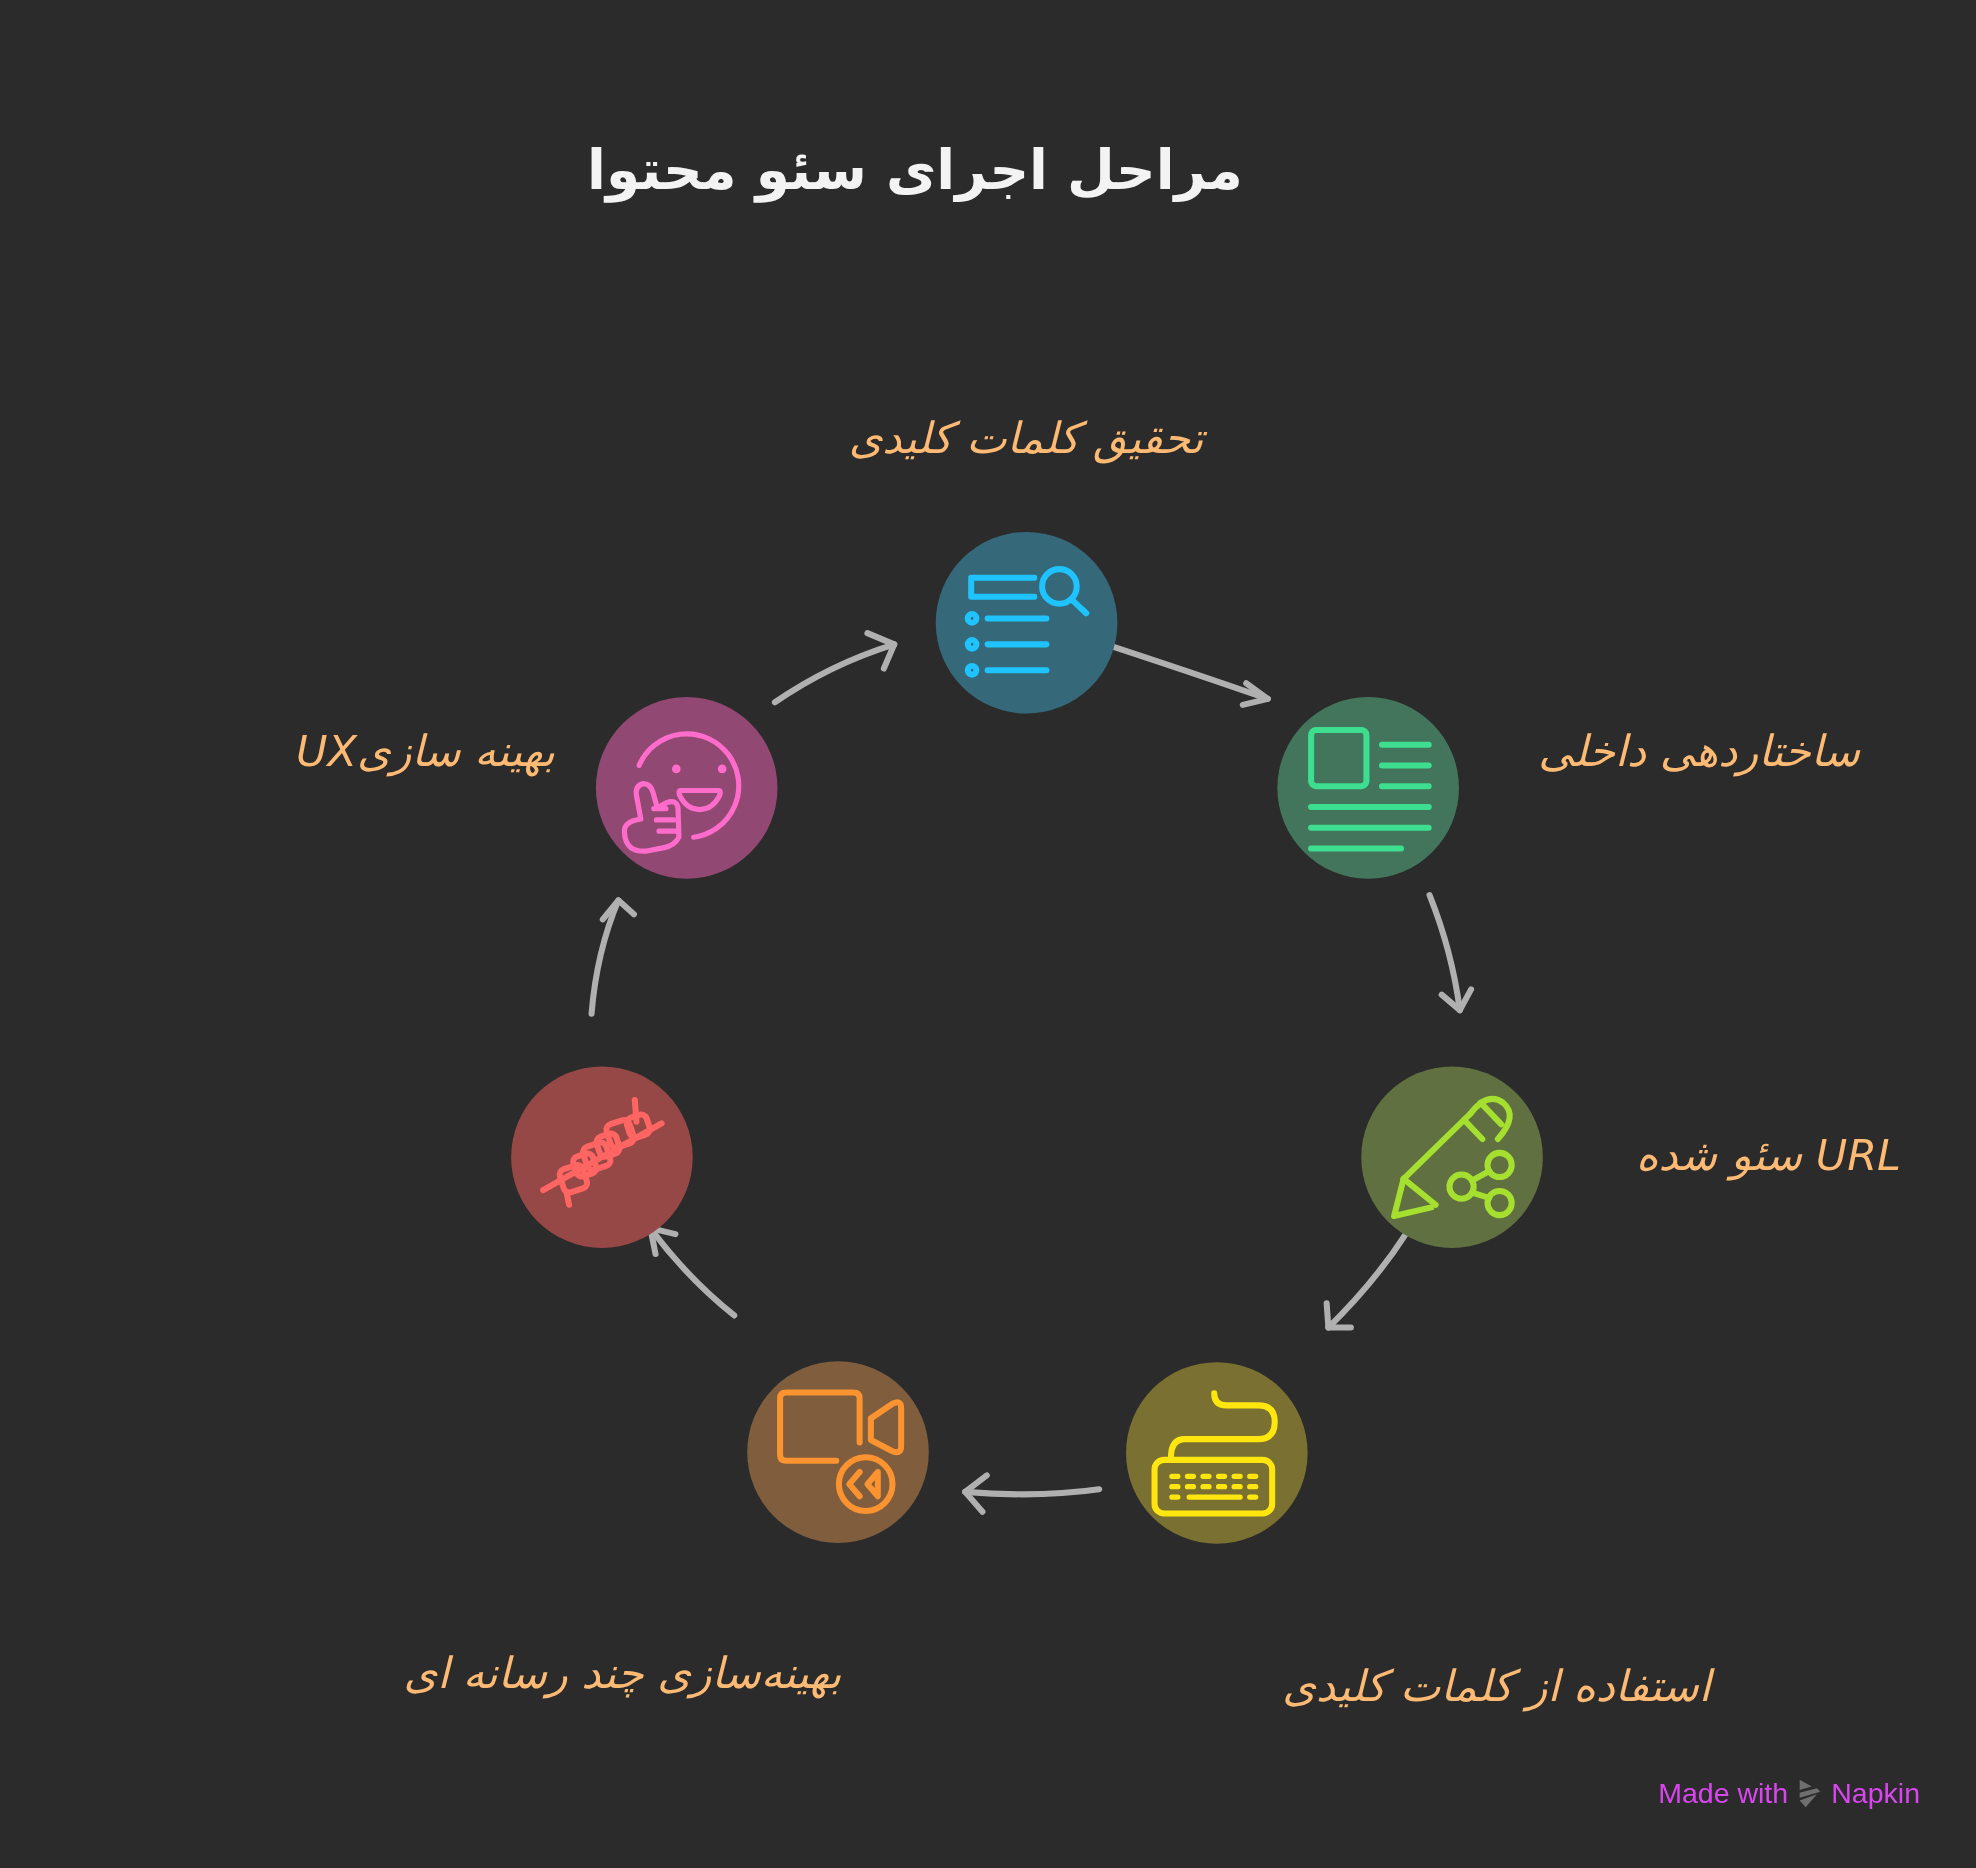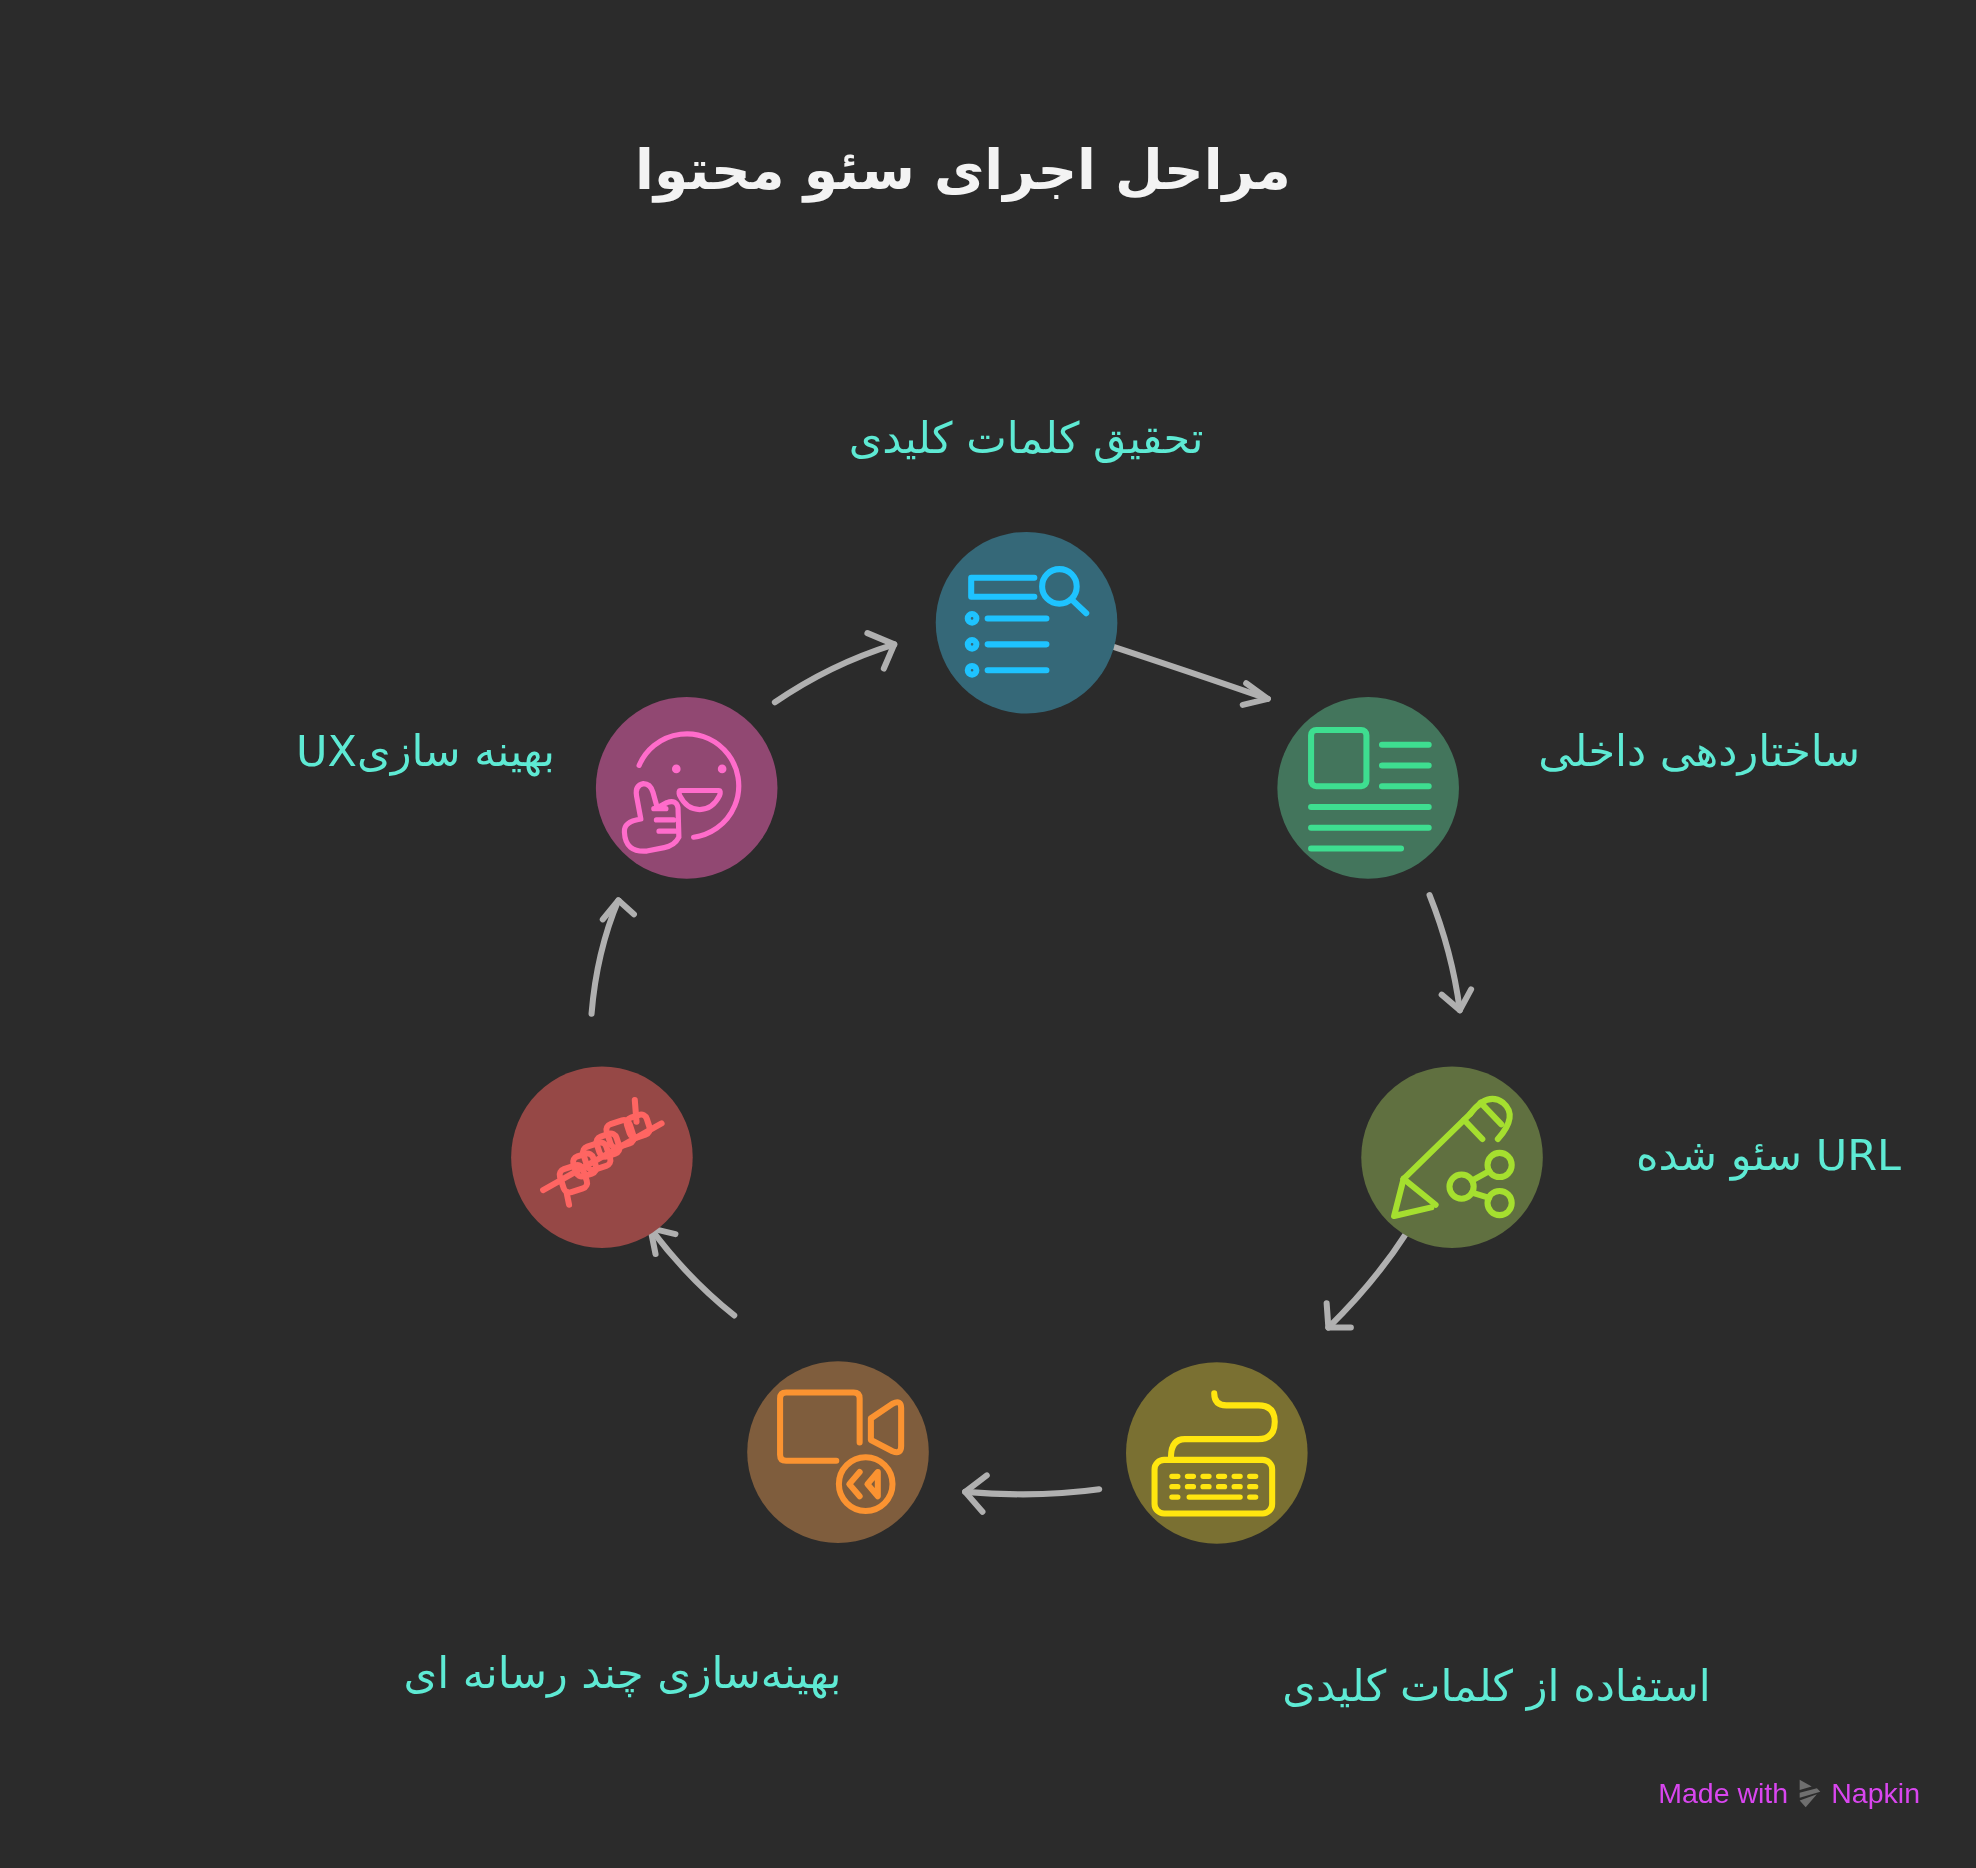--- a/index.html
+++ b/index.html
@@ -6,26 +6,26 @@
     body {
       width: 1977px; height: 1869px;
       background: #2b2b2b;
       position: relative; overflow: hidden;
       font-family: "DejaVu Sans", sans-serif;
       color: #f3f3f3;
     }
     .title {
       position: absolute; left: 0; width: 1830px; top: 138px;
       text-align: center; font-size: 55px; font-weight: bold;
-      direction: rtl; color: #f3f3f3; padding-left: 48px;
+      direction: rtl; color: #f3f3f3;
     }
     svg.canvas { position: absolute; left: 0; top: 0; }
     .label {
       position: absolute; font-size: 43px; direction: rtl;
-      line-height: 1.25; white-space: nowrap; color: #5eead4;
+      line-height: 1.25; white-space: nowrap; color: #fdba74; font-style: italic;
     }
     .label.center { text-align: center; }
     .label.right { text-align: right; }
     .footer {
       position: absolute; right: 57px; top: 1777px;
       font-family: "Liberation Sans", sans-serif;
       font-size: 28.5px; color: #d946ef; display: flex; align-items: center; gap: 8.6px;
     }
     .footer svg { display: block; }
   </style>

